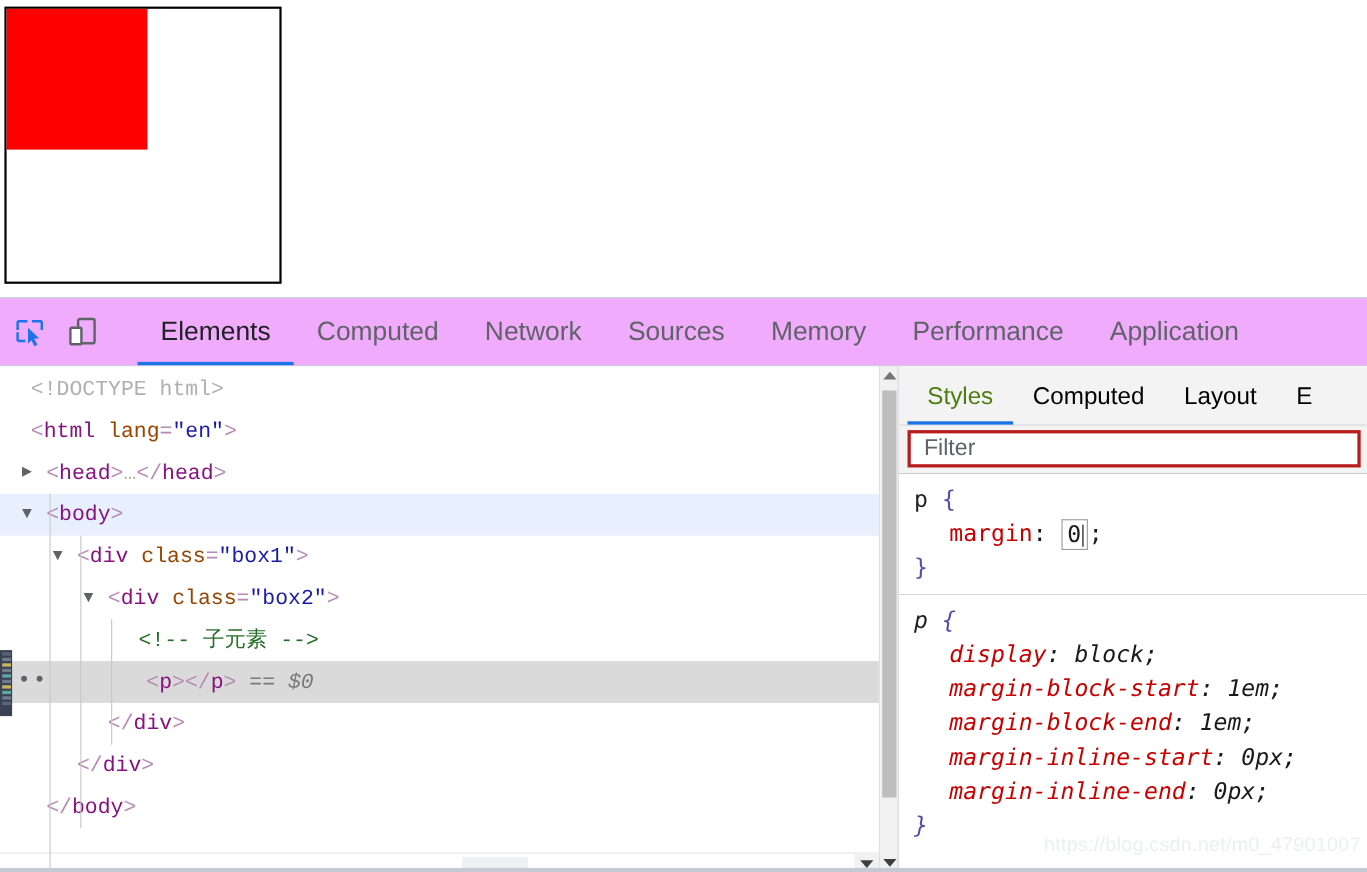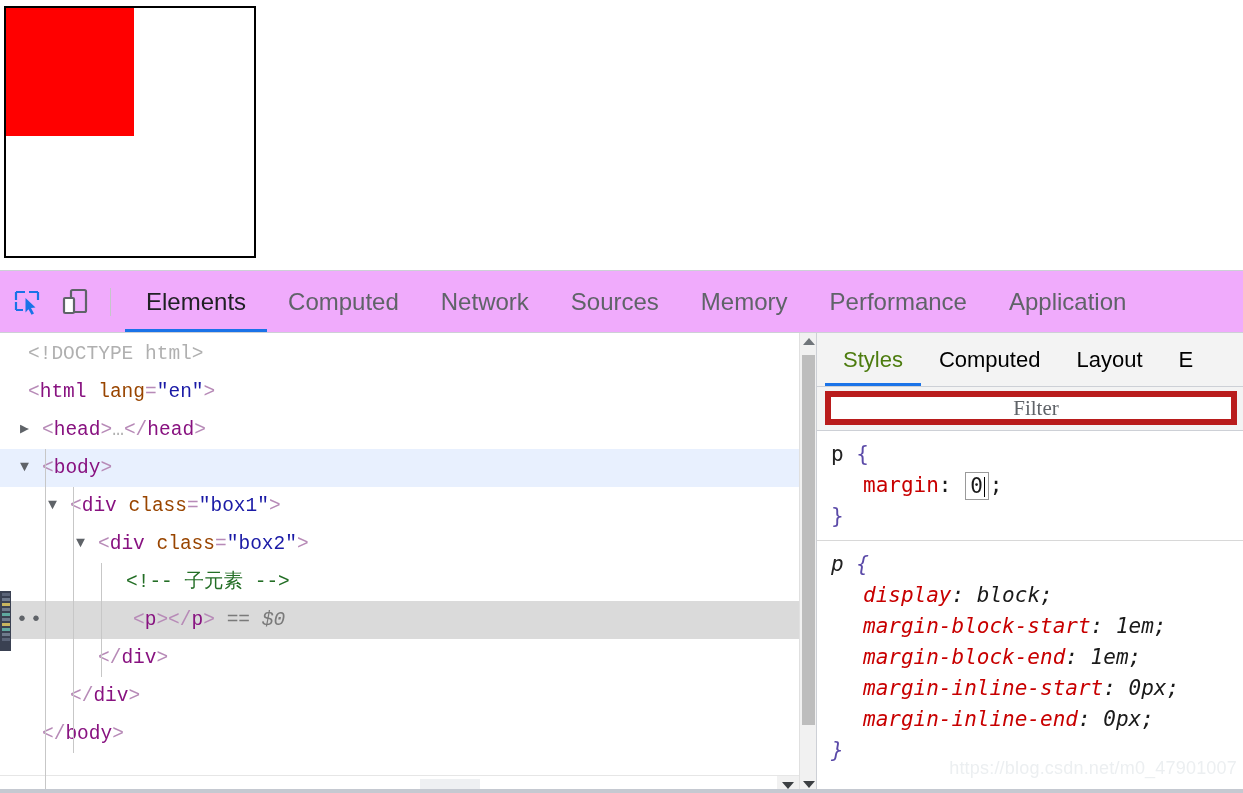--- a/index.html
+++ b/index.html
@@ -200,26 +200,25 @@
   }
   .filter-bar {
     height: 44px; min-height: 44px;
     background: #f3f3f3;
     border-bottom: 1px solid #cdd0d6;
     padding: 4px 6px 5px 8px;
   }
   .filter-input {
     width: 100%; height: 100%;
     background: #ffffff;
-    border: 6px solid #b91c1c;
+    border: 3px solid #b91c1c;
     font-size: 21px; color: #5f6368;
-    font-family: Liberation Serif, serif;
+    font-family: Liberation Sans, sans-serif;
     padding-left: 12px;
     outline: none;
-    text-align: center;
   }
   .filter-input::placeholder { color: #5f6368; opacity: 1; }
 
   .rules { flex: 1; overflow: hidden; position: relative; }
   .rule {
     font-family: "DejaVu Sans Mono", monospace;
     font-size: 21px;
     line-height: 31px;
     padding: 8px 0 8px 14px;
     border-bottom: 1px solid #d8d8d8;

